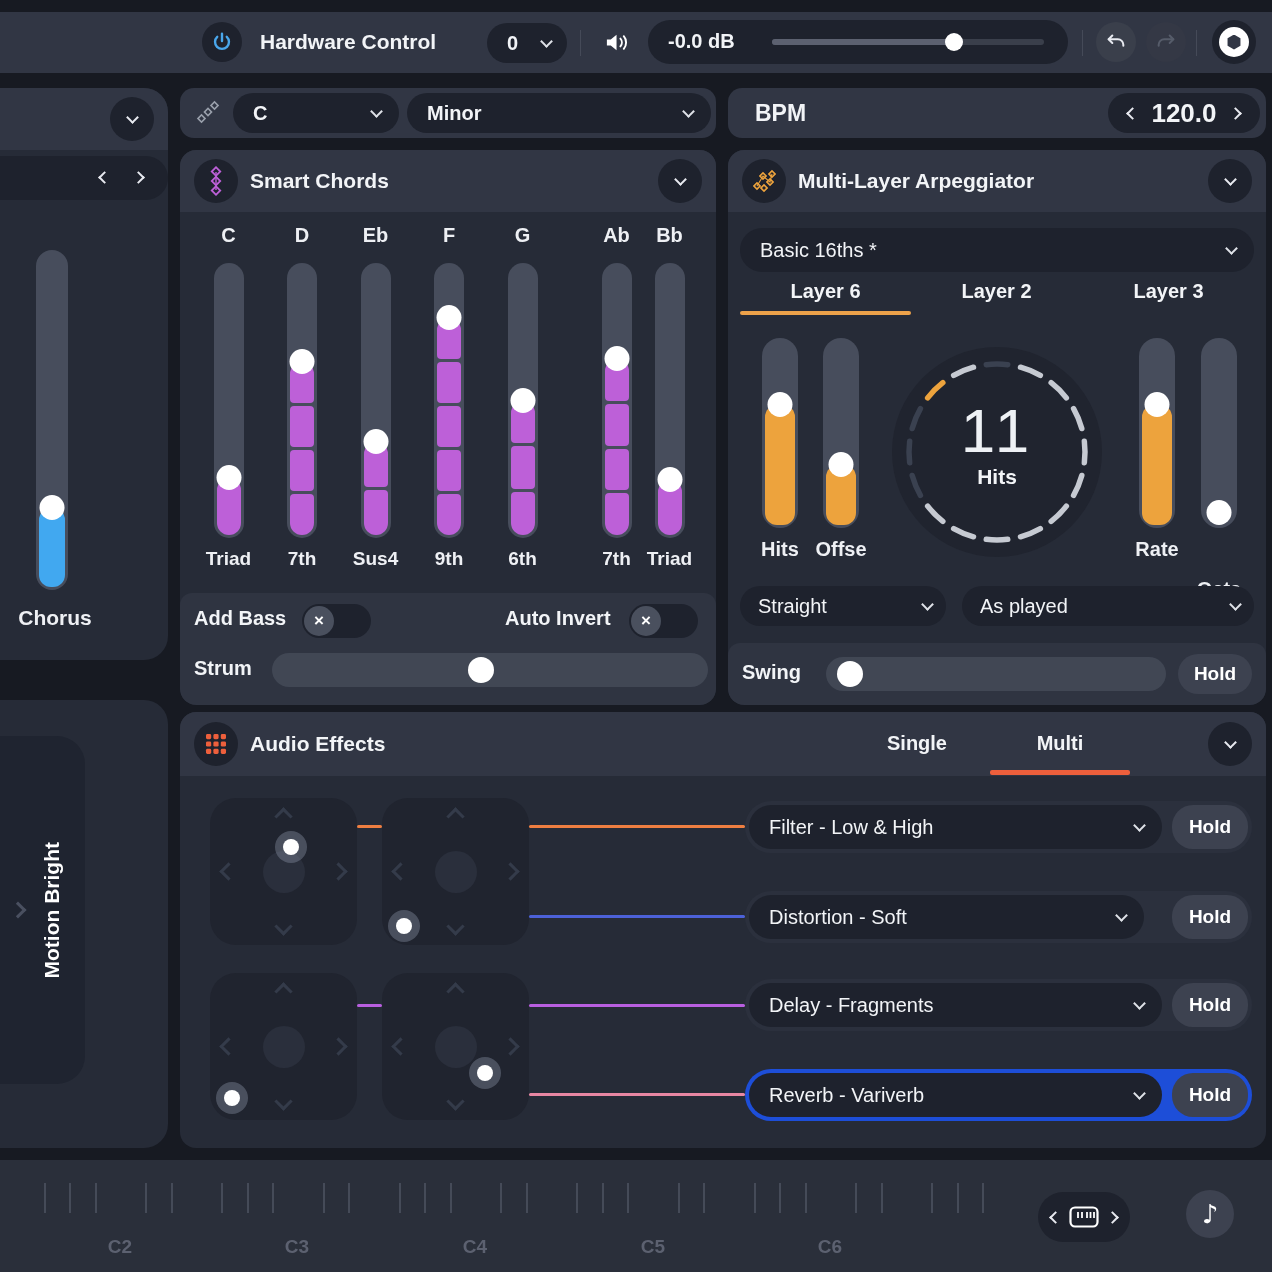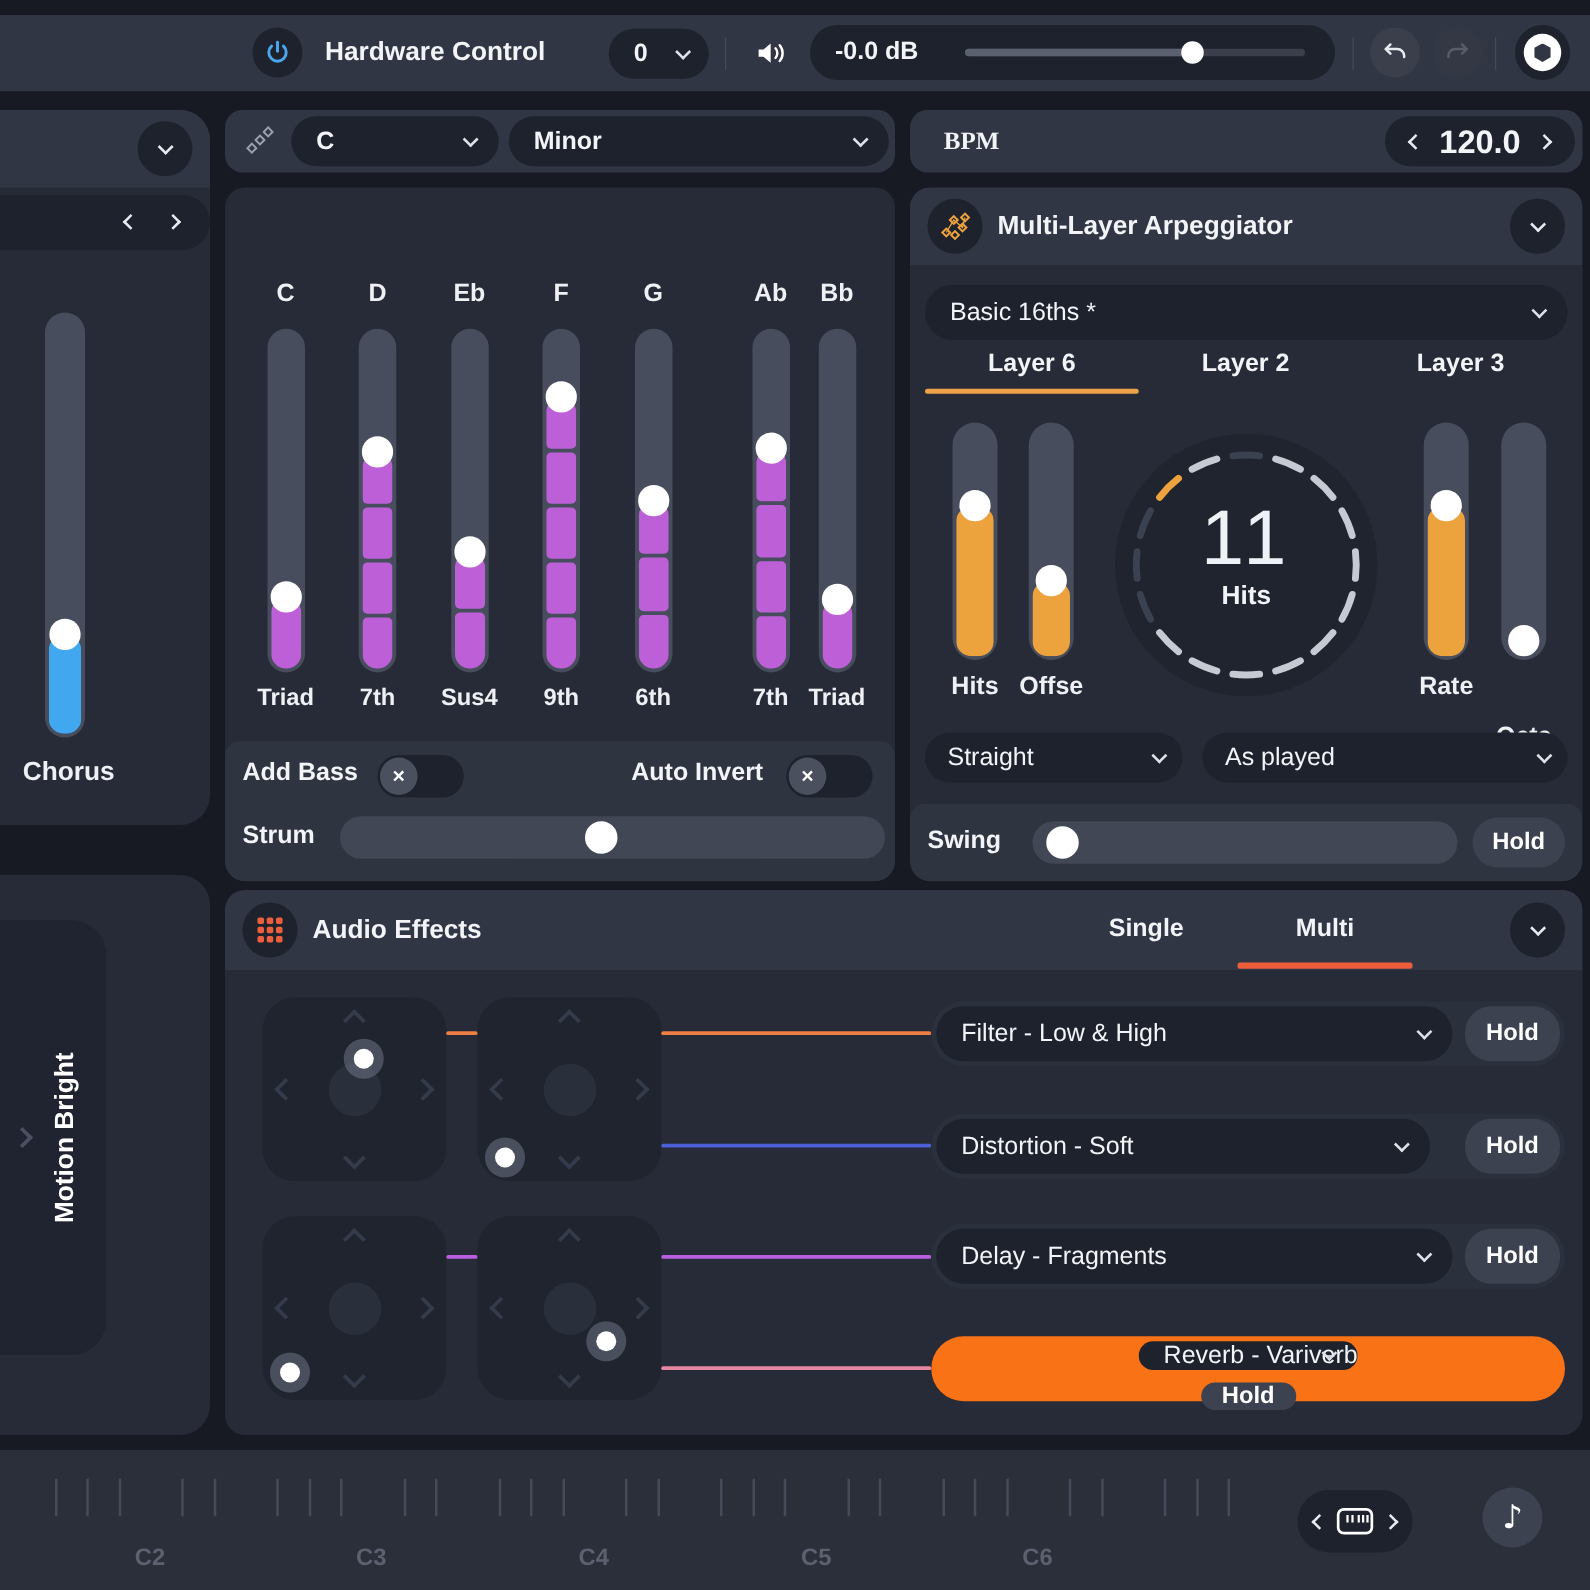--- a/index.html
+++ b/index.html
@@ -196,29 +196,45 @@
     <span class="lbl bold">C</span>
     <span class="chv down"></span>
   </div>
   <div class="drop" style="left:227px;top:5px;width:304px;height:40px;border-radius:20px;">
     <span class="lbl bold">Minor</span>
     <span class="chv down"></span>
   </div>
 </div>
 
 <div class="strip-row" style="left:728px;top:88px;width:538px;height:50px;">
-  <span class="bold" style="margin-left:27px;font-size:20px;font-family:Liberation Serif, serif;">BPM</span>
+  <span class="bold" style="margin-left:27px;font-size:23px;">BPM</span>
   <div class="pill abs flex" style="right:6px;top:5px;width:152px;height:40px;border-radius:20px;justify-content:space-between;">
     <span class="chv left" style="margin-left:20px;color:#e8eaf0;"></span>
     <span class="bold" style="font-size:26px;">120.0</span>
     <span class="chv right" style="margin-right:20px;color:#e8eaf0;"></span>
   </div>
 </div>
 
 <div class="card" style="left:180px;top:150px;width:536px;height:555px;">
+  <div class="card-header">
+    <div class="hdr-icon">
+      <svg width="26" height="30" viewBox="0 0 26 30">
+        <path d="M13 6v18" stroke="#bd60d8" stroke-width="1.4"></path>
+        <g fill="none" stroke="#bd60d8" stroke-width="1.8">
+          <rect x="10" y="2.5" width="6" height="6" transform="rotate(45 13 5.5)"></rect>
+          <rect x="10" y="12" width="6" height="6" transform="rotate(45 13 15)"></rect>
+          <rect x="10" y="21.5" width="6" height="6" transform="rotate(45 13 24.5)"></rect>
+        </g>
+      </svg>
+    </div>
+    <span class="hdr-title">Smart Chords</span>
+    <div class="circle-btn hdr-collapse">
+        <span class="chv down"></span>
+      </div>
+  </div>
 
   <div id="chord-zone">
     <div class="abs" style="left:12px;top:62px;width:73px;height:380px;">
       <div class="vlabel" style="left:0;top:12px;width:73px;">C</div>
       <div class="vtrack purple" style="left:21.5px;top:51px;width:30px;height:275px;">
         <div class="vfill" style="height: calc(22% - 3px);">
             <div class="seg"></div>
           </div>
           <div class="vthumb" style="bottom: calc(22% - 12px);"></div>
       </div>
@@ -503,21 +519,21 @@
     </div>
     <div class="hold-btn" style="width:76px;height:44px;">Hold</div>
   </div>
   <div class="abs flex" style="left:565px;top:267px;width:507px;height:52px;background:#2b303d;border-radius:27px;padding:4px;gap:10px;">
     <div class="drop" style="position:relative;flex:1;height:44px;">
       <span class="lbl">Delay - Fragments</span>
       <span class="chv down"></span>
     </div>
     <div class="hold-btn" style="width:76px;height:44px;">Hold</div>
   </div>
-  <div class="abs flex" style="left:565px;top:357px;width:507px;height:52px;background:#f97316;border-radius:27px;padding:4px;gap:10px;flex-direction:column;">
+  <div class="abs flex" style="left:565px;top:357px;width:507px;height:52px;background:#1d4ed8;border-radius:27px;padding:4px;gap:10px;">
     <div class="drop" style="position:relative;flex:1;height:44px;">
       <span class="lbl">Reverb - Variverb</span>
       <span class="chv down"></span>
     </div>
     <div class="hold-btn" style="width:76px;height:44px;">Hold</div>
   </div>
 </div>
 
 <div class="kbd">
   <div>

